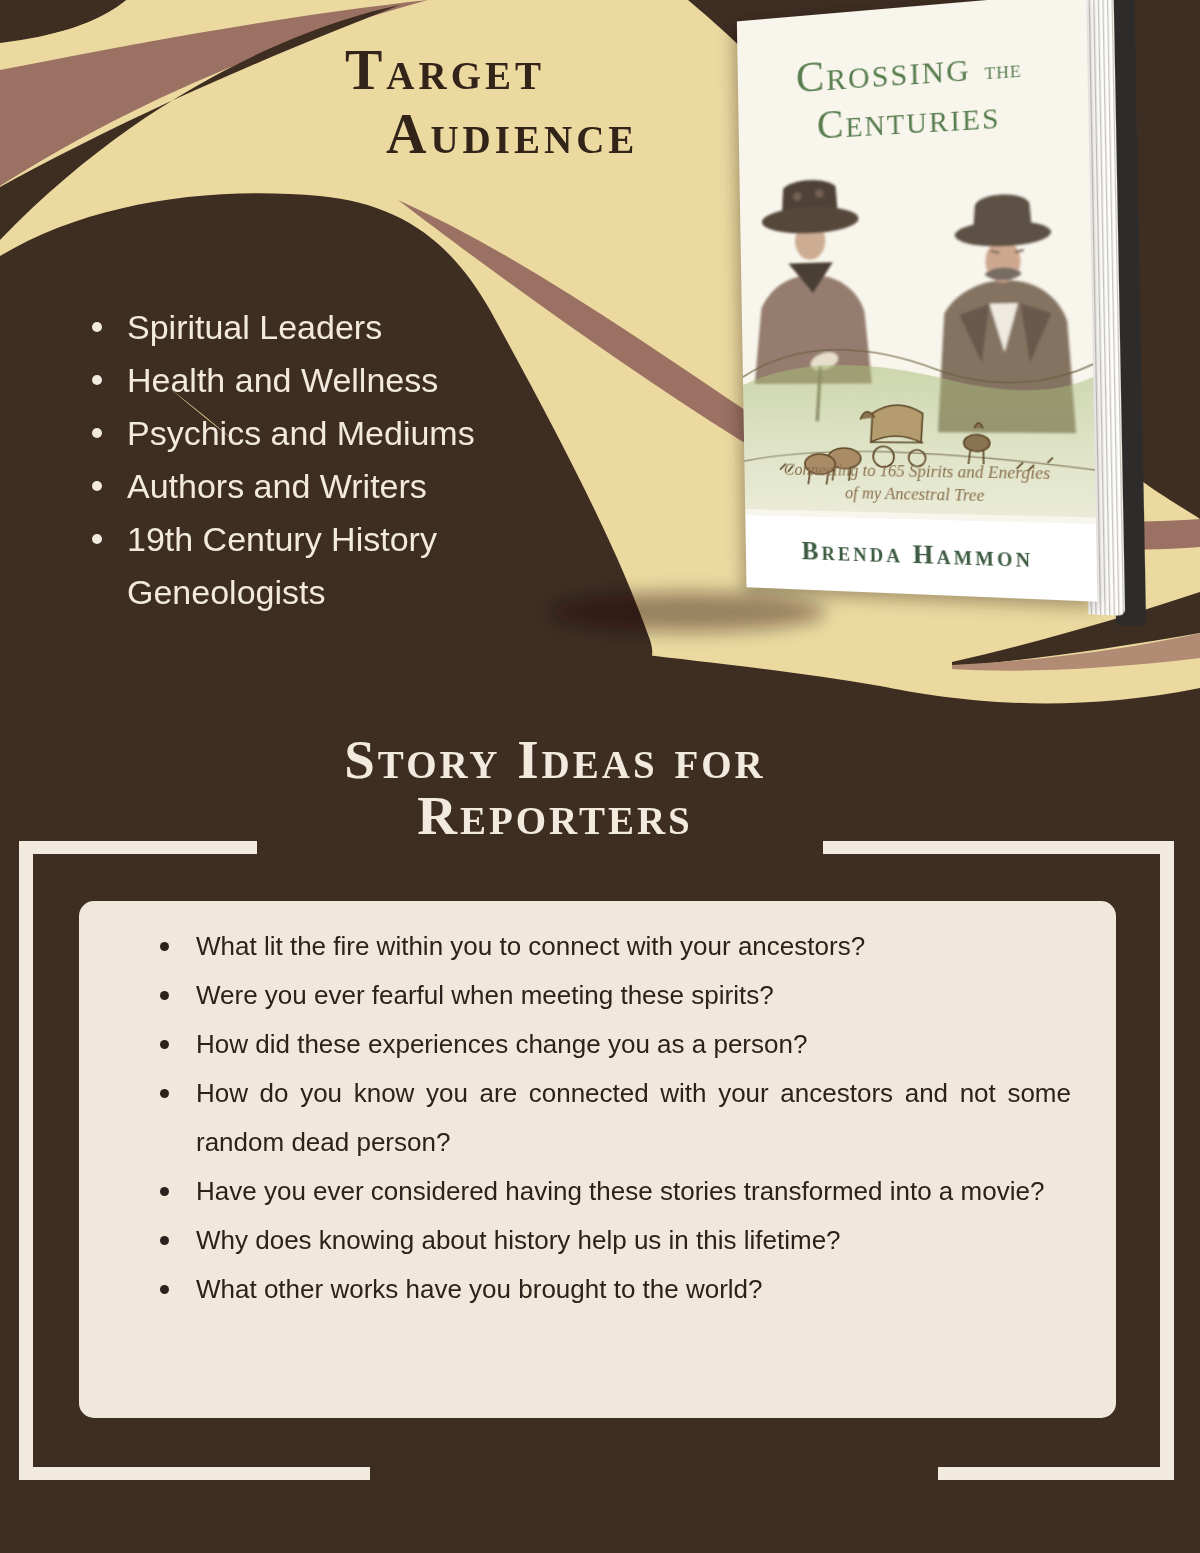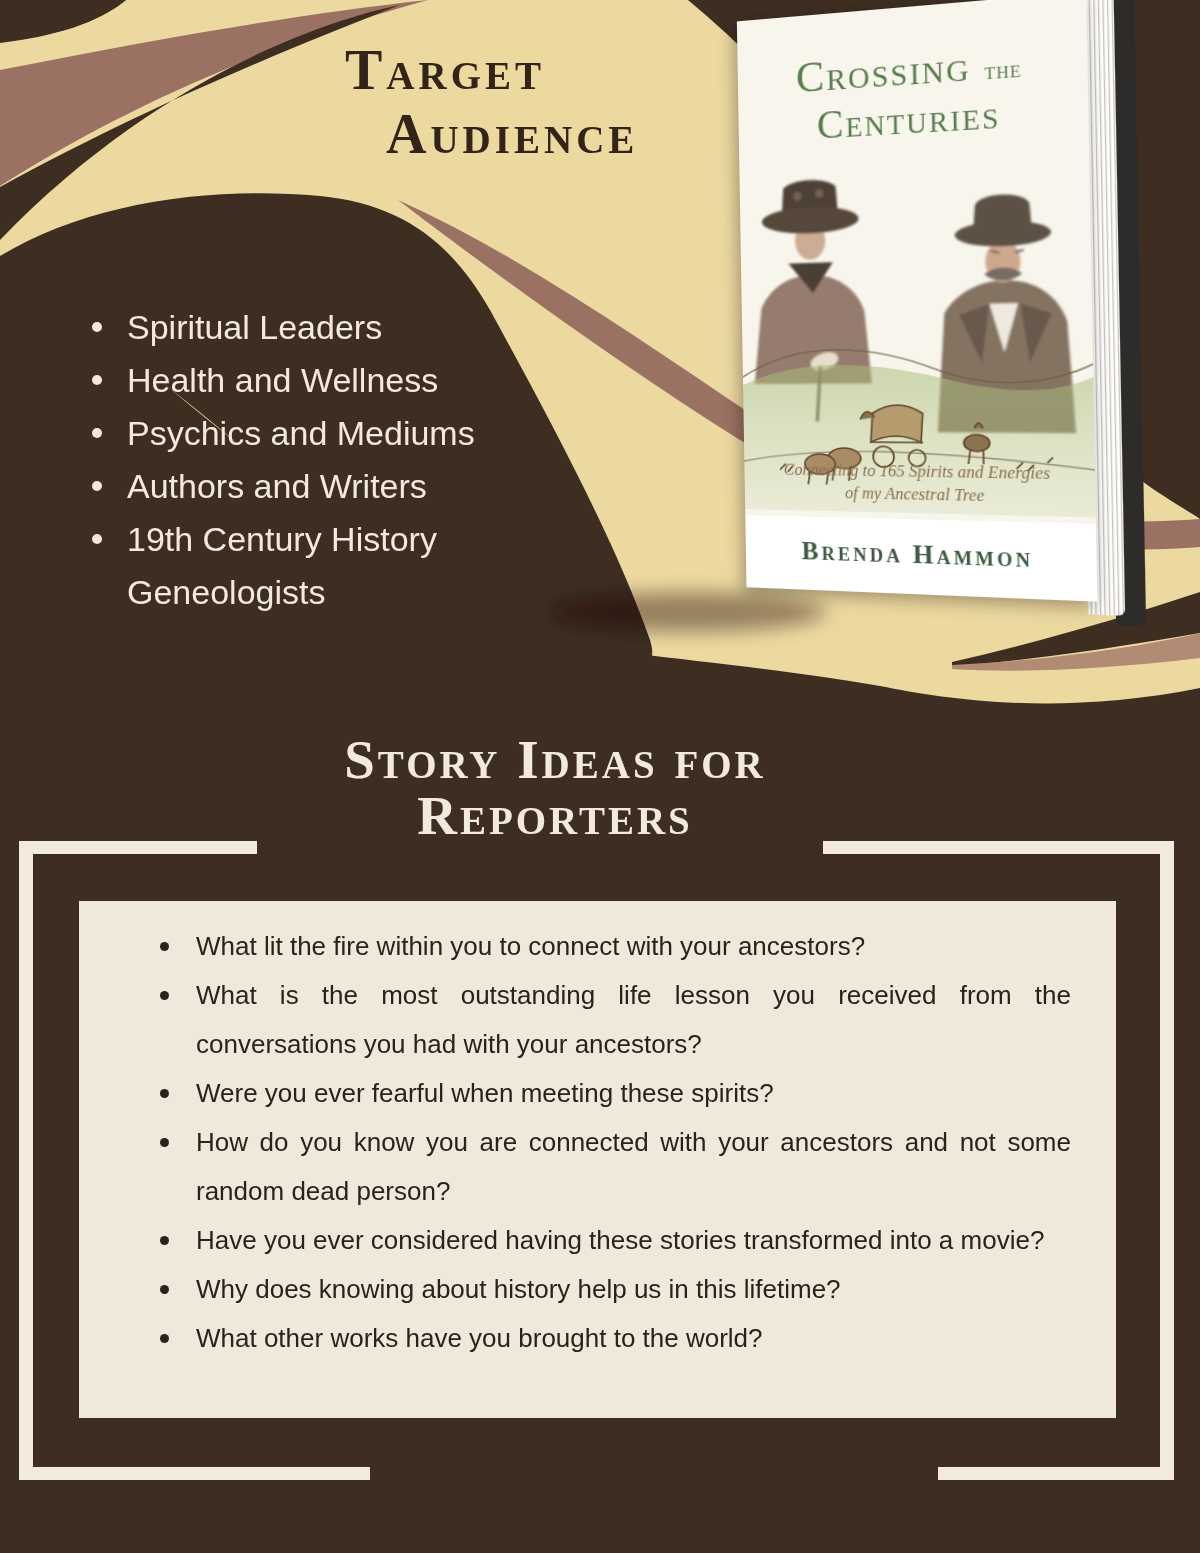--- a/index.html
+++ b/index.html
@@ -35,21 +35,21 @@
   
   .bar{position:absolute;background:var(--cream);}
   .bar-tl{left:19px;top:841px;width:238px;height:13px;}
   .bar-tr{left:823px;top:841px;width:351px;height:13px;}
   .bar-bl{left:19px;top:1467px;width:351px;height:13px;}
   .bar-br{left:938px;top:1467px;width:236px;height:13px;}
   .bar-l{left:19px;top:841px;width:14px;height:639px;}
   .bar-r{left:1160px;top:841px;width:14px;height:639px;}
 
   
-  .panel{position:absolute;left:79px;top:901px;width:1037px;height:517px;background:var(--panel-cream);}
+  .panel{position:absolute;left:79px;top:901px;width:1037px;height:517px;background:var(--panel-cream);border-radius:15px;}
   .question-list{margin:0;padding:21px 45px 0 117px;list-style:none;color:var(--question-text);
       font-size:26px;line-height:49px;text-align:justify;}
   .question-list li{position:relative;}
   .question-list li::before{content:"";position:absolute;left:-36px;top:20px;width:9px;height:9px;
       border-radius:50%;background:var(--question-text);}
 
   
   .book{position:absolute;left:742px;top:8px;width:400px;height:630px;}
   .book3d{position:absolute;inset:0;transform:perspective(950px) rotateY(-12deg) rotate(-1deg);
       transform-origin:0 50%;}
@@ -239,24 +239,24 @@
   <div class="bar bar-l"></div>
   <div class="bar bar-r"></div>
   <div class="bar bar-bl"></div>
   <div class="bar bar-br"></div>
 
   <div class="panel">
     <ul class="question-list">
 
         <li>What lit the fire within you to connect with your ancestors?</li>
 
-        <li>What is the most outstanding life lesson you received from the conversations you had with your ancestors?</li>
 
         <li>Were you ever fearful when meeting these spirits?</li>
 
+        <li>How did these experiences change you as a person?</li>
 
         <li>How do you know you are connected with your ancestors and not some random dead person?</li>
 
         <li>Have you ever considered having these stories transformed into a movie?</li>
 
         <li>Why does knowing about history help us in this lifetime?</li>
 
         <li>What other works have you brought to the world?</li>
       </ul>
   </div>

